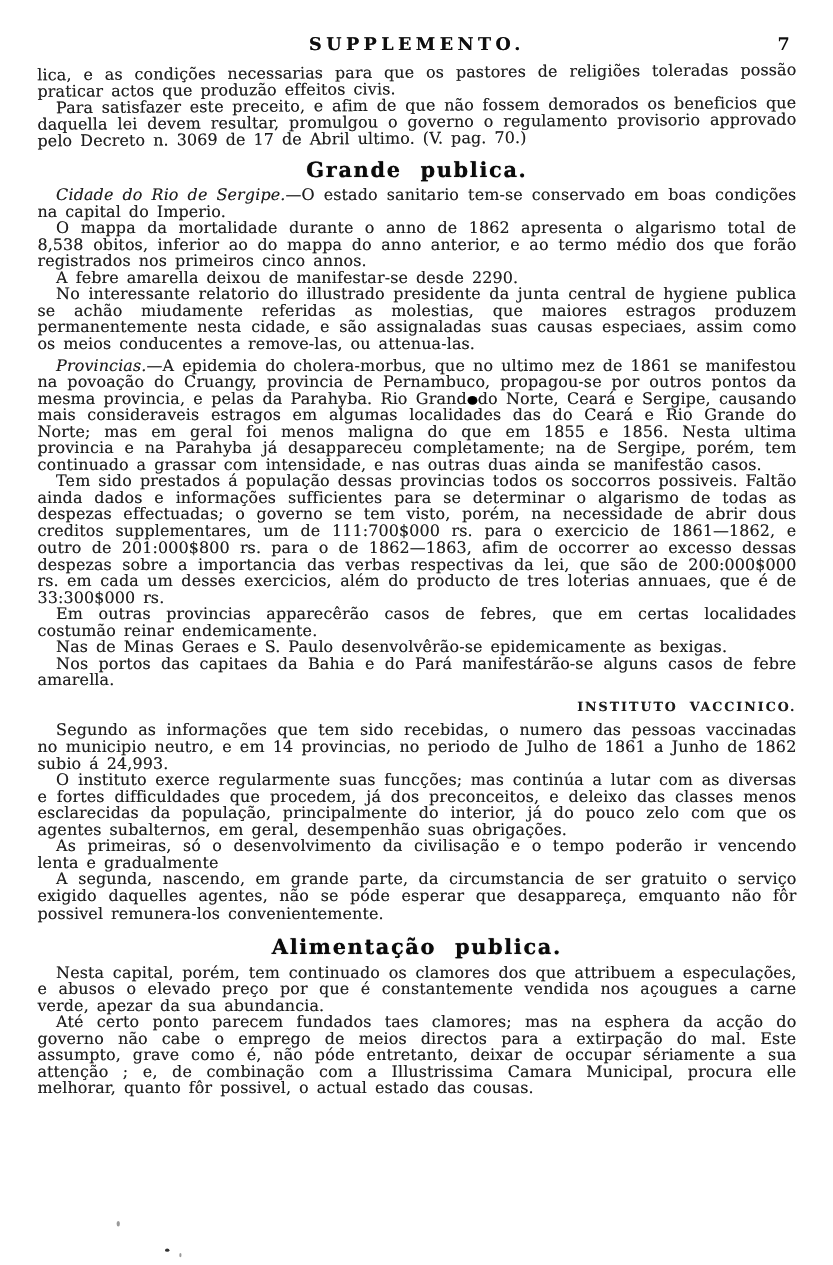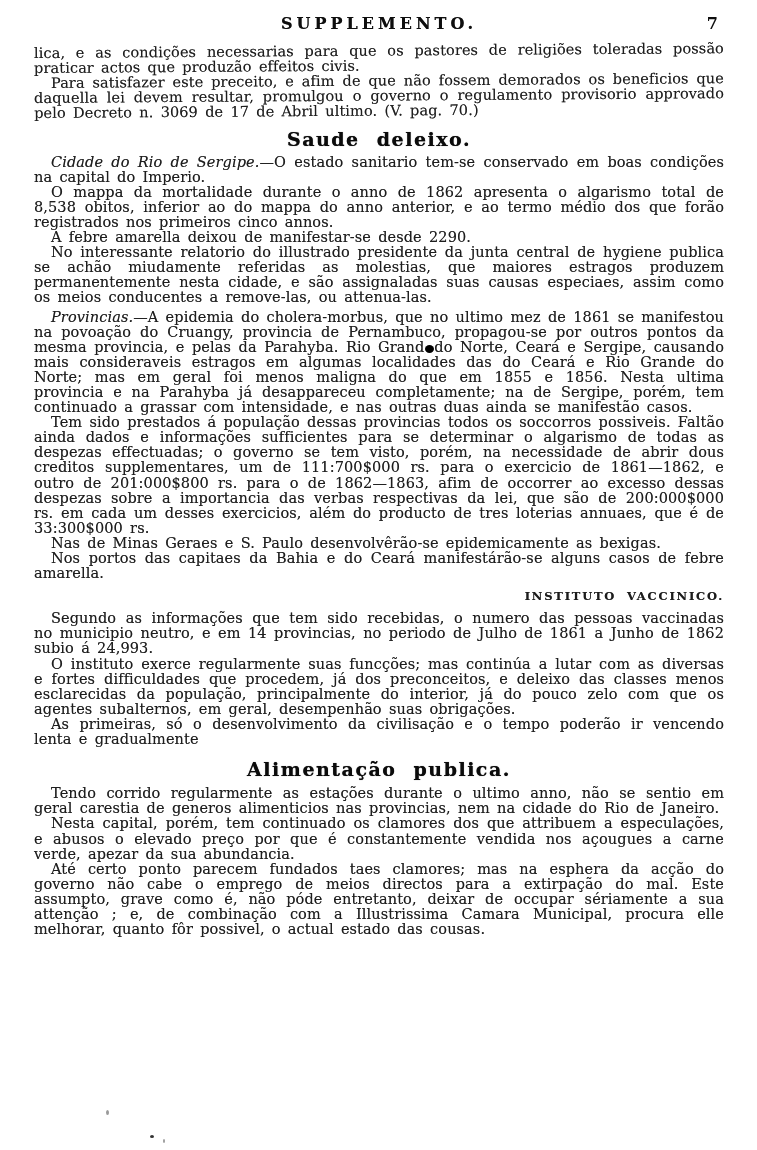--- a/index.html
+++ b/index.html
@@ -2,21 +2,21 @@
 <html lang="pt"><head>
 <meta charset="utf-8">
 <style>
   html, body { margin:0; padding:0; background:#ffffff; }
   .page {
     position:relative; width:757px; height:1150px;
     background:#ffffff; overflow:hidden;
     font-family:"DejaVu Serif","Liberation Serif",serif;
     color:#1e1e1e;
   }
-  .sheet { position:absolute; left:34px; top:14px; width:690px; }
+  .sheet { position:absolute; left:34px; top:30px; width:690px; }
 
   .page-header { position:relative; height:26px; }
   .header-title {
     text-align:center; font-weight:bold; font-size:16px;
     letter-spacing:4px; word-spacing:3px; color:#0e0e0e;
     text-shadow:0 0 .5px rgba(0,0,0,.6);
   }
   .page-number {
     position:absolute; right:6px; top:0; font-weight:bold; font-size:16px; color:#0e0e0e;
   }
@@ -62,42 +62,43 @@
     <div class="page-header">
       <div class="header-title">SUPPLEMENTO.</div>
       <div class="page-number">7</div>
     </div>
 
     <div class="doc-body">
 
       <p class="para cont tilt"><span>lica, e as condições necessarias para que os pastores de religiões toleradas possão praticar actos que produzão effeitos civis.</span></p>
       <p class="para tilt"><span>Para satisfazer este preceito, e afim de que não fossem demorados os beneficios que daquella lei devem resultar, promulgou o governo o regulamento provisorio approvado pelo Decreto n. 3069 de 17 de Abril ultimo. (V. pag. 70.)</span></p>
 
-      <h2 class="section-title">Saude deleixo.</h2>
+      <h2 class="section-title">Grande publica.</h2>
 
       <p class="para"><span class="lead">Cidade do Rio de Sergipe.</span><span>—O estado sanitario tem-se conservado em boas condições na capital do Imperio.</span></p>
       <p class="para"><span>O mappa da mortalidade durante o anno de 1862 apresenta o algarismo total de 8,538 obitos, inferior ao do mappa do anno anterior, e ao termo médio dos que forão registrados nos primeiros cinco annos.</span></p>
       <p class="para"><span>A febre amarella deixou de manifestar-se desde 2290.</span></p>
       <p class="para"><span>No interessante relatorio do illustrado presidente da junta central de hygiene publica se achão miudamente referidas as molestias, que maiores estragos produzem permanentemente nesta cidade, e são assignaladas suas causas especiaes, assim como os meios conducentes a remove-las, ou attenua-las.</span></p>
 
       <p class="para gap-sm"><span class="lead">Provincias.</span><span>—A epidemia do cholera-morbus, que no ultimo mez de 1861 se manifestou na povoação do Cruangy, provincia de Pernambuco, propagou-se por outros pontos da mesma provincia, e pelas da Parahyba. Rio Grand</span><span class="blot"></span><span>do Norte, Ceará e Sergipe, causando mais consideraveis estragos em algumas localidades das do Ceará e Rio Grande do Norte; mas em geral foi menos maligna do que em 1855 e 1856. Nesta ultima provincia e na Parahyba já desappareceu completamente; na de Sergipe, porém, tem continuado a grassar com intensidade, e nas outras duas ainda se manifestão casos.</span></p>
 
       <p class="para"><span>Tem sido prestados á população dessas provincias todos os soccorros possiveis. Faltão ainda dados e informações sufficientes para se determinar o algarismo de todas as despezas effectuadas; o governo se tem visto, porém, na necessidade de abrir dous creditos supplementares, um de 111:700$000 rs. para o exercicio de 1861—1862, e outro de 201:000$800 rs. para o de 1862—1863, afim de occorrer ao excesso dessas despezas sobre a importancia das verbas respectivas da lei, que são de 200:000$000 rs. em cada um desses exercicios, além do producto de tres loterias annuaes, que é de 33:300$000 rs.</span></p>
+      <p class="para"><span>Em outras provincias apparecêrão casos de febres, que em certas localidades costumão reinar endemicamente.</span></p>
       <p class="para"><span>Nas de Minas Geraes e S. Paulo desenvolvêrão-se epidemicamente as bexigas.</span></p>
-      <p class="para"><span>Nos portos das capitaes da Bahia e do Ceará manifestárão-se alguns casos de febre amarella.</span></p>
+      <p class="para"><span>Nos portos das capitaes da Bahia e do Pará manifestárão-se alguns casos de febre amarella.</span></p>
 
       <h3 class="subsection-title">INSTITUTO VACCINICO.</h3>
 
       <p class="para"><span>Segundo as informações que tem sido recebidas, o numero das pessoas vaccinadas no municipio neutro, e em 14 provincias, no periodo de Julho de 1861 a Junho de 1862 subio á 24,993.</span></p>
       <p class="para"><span>O instituto exerce regularmente suas funcções; mas continúa a lutar com as diversas e fortes difficuldades que procedem, já dos preconceitos, e deleixo das classes menos esclarecidas da população, principalmente do interior, já do pouco zelo com que os agentes subalternos, em geral, desempenhão suas obrigações.</span></p>
       <p class="para"><span>As primeiras, só o desenvolvimento da civilisação e o tempo poderão ir vencendo lenta e gradualmente</span></p>
+      <p class="para"><span>A segunda, nascendo, em grande parte, da circumstancia de ser gratuito o serviço exigido daquelles agentes, não se póde esperar que desappareça, emquanto não fôr possivel remunera-los convenientemente.</span></p>
 
       <h2 class="section-title section-title-2">Alimentação publica.</h2>
 
-      <p class="para"><span>Tendo corrido regularmente as estações durante o ultimo anno, não se sentio em geral carestia de generos alimenticios nas provincias, nem na cidade do Rio de Janeiro.</span></p>
       <p class="para"><span>Nesta capital, porém, tem continuado os clamores dos que attribuem a especulações, e abusos o elevado preço por que é constantemente vendida nos açougues a carne verde, apezar da sua abundancia.</span></p>
       <p class="para"><span>Até certo ponto parecem fundados taes clamores; mas na esphera da acção do governo não cabe o emprego de meios directos para a extirpação do mal. Este assumpto, grave como é, não póde entretanto, deixar de occupar sériamente a sua attenção ; e, de combinação com a Illustrissima Camara Municipal, procura elle melhorar, quanto fôr possivel, o actual estado das cousas.</span></p>
 
     </div>
   </div>
 
   <div class="speck speck-1"></div>
   <div class="speck speck-2"></div>
   <div class="speck speck-3"></div>
 </div>

